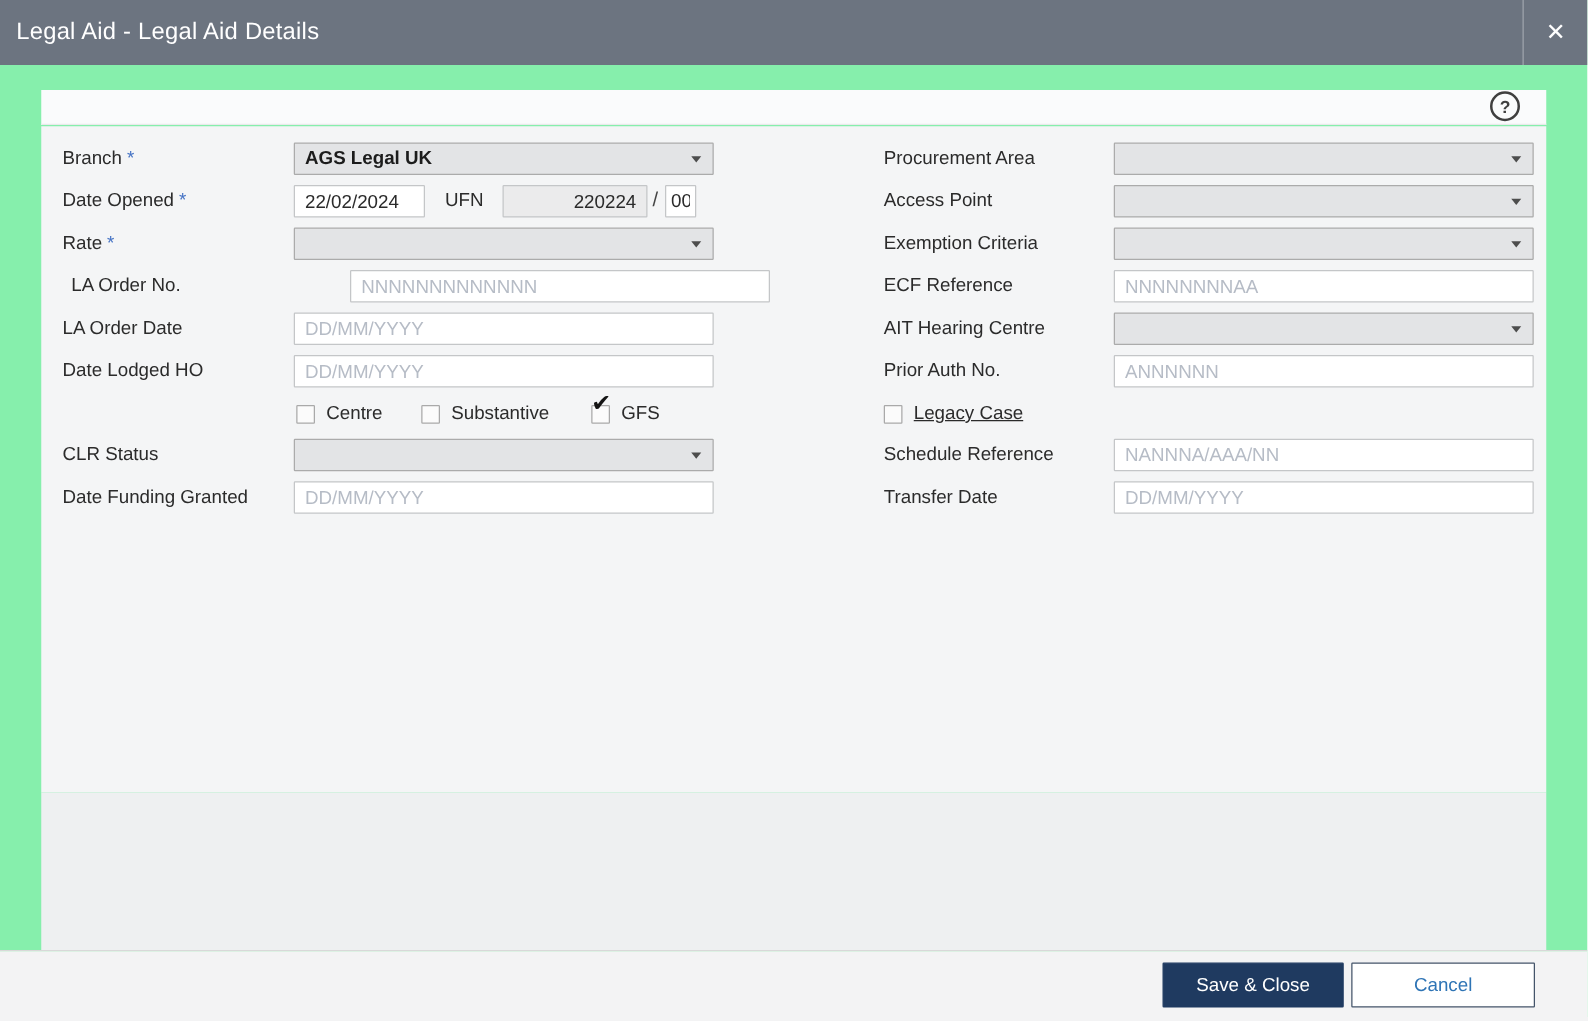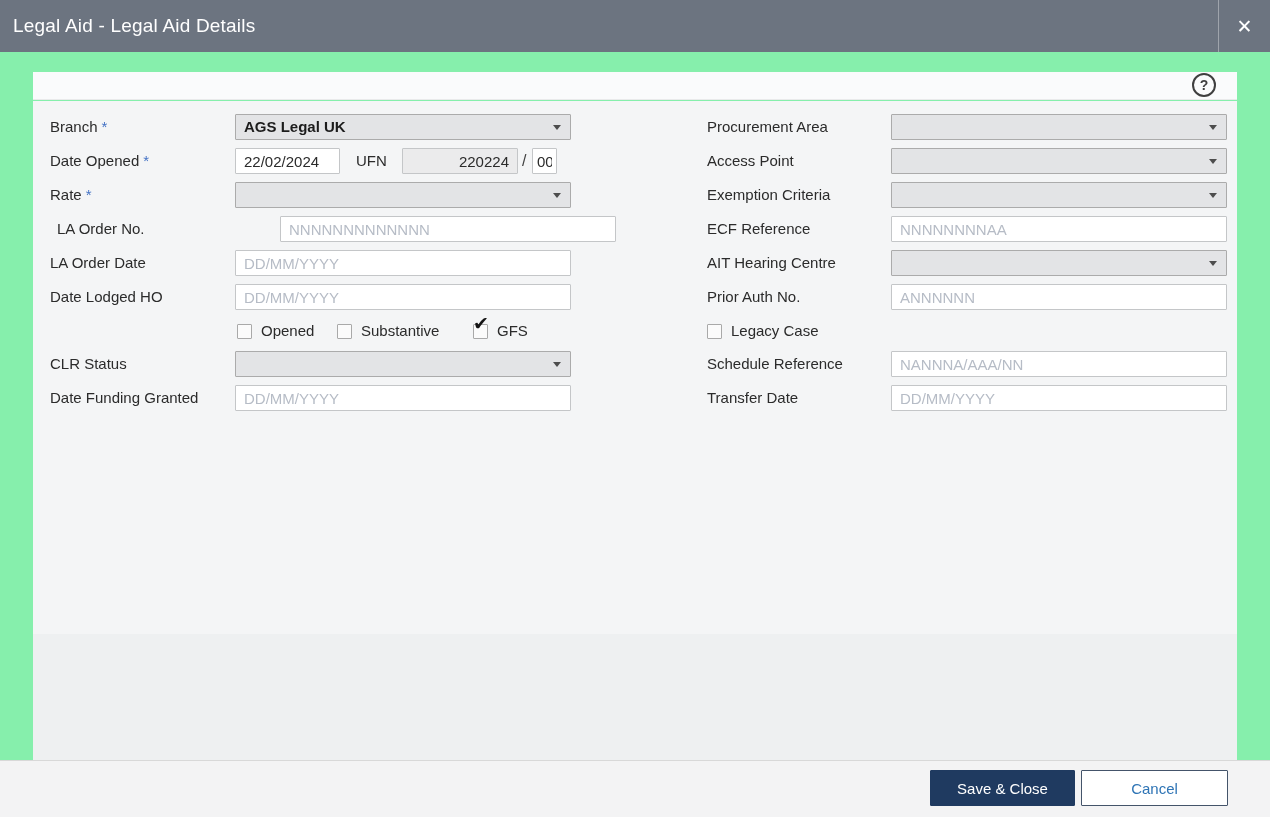--- a/index.html
+++ b/index.html
@@ -136,31 +136,31 @@
     <span class="val"></span>
     <span class="arrow"></span>
   </div>
 
   <div class="lbl" style="left:50px; top:284px;">Date Lodged HO</div>
   <input class="ti" style="left: 235px; top: 284px; width: 336px;" placeholder="DD/MM/YYYY">
   <div class="lbl" style="left:707px; top:284px;">Prior Auth No.</div>
   <input class="ti" style="left: 891px; top: 284px; width: 336px;" placeholder="ANNNNNN">
 
   <div class="cb" style="left:237px; top:324px;"></div>
-  <div class="cb-lbl" style="left:261px; top:318px;">Opened</div>
+  <div class="cb-lbl" style="left:261px; top:318px;">Centre</div>
 
   <div class="cb" style="left:337px; top:324px;"></div>
   <div class="cb-lbl" style="left:361px; top:318px;">Substantive</div>
 
   <div class="cb" style="left:473px; top:324px;"></div>
   <div class="cb-check" style="left:473px; top:314px;">✔</div>
   <div class="cb-lbl" style="left:497px; top:318px;">GFS</div>
 
   <div class="cb" style="left:707px; top:324px;"></div>
-  <div class="cb-lbl" style="left:731px; top:318px;">Legacy Case</div>
+  <div class="cb-lbl" style="left:731px; top:318px;text-decoration:underline;">Legacy Case</div>
 
   <div class="lbl" style="left:50px; top:351px;">CLR Status</div>
   <div class="dd" style="left:235px; top:351px; width:336px;">
     <span class="val"></span>
     <span class="arrow"></span>
   </div>
   <div class="lbl" style="left:707px; top:351px;">Schedule Reference</div>
   <input class="ti" style="left: 891px; top: 351px; width: 336px;" placeholder="NANNNA/AAA/NN">
 
   <div class="lbl" style="left:50px; top:385px;">Date Funding Granted</div>

